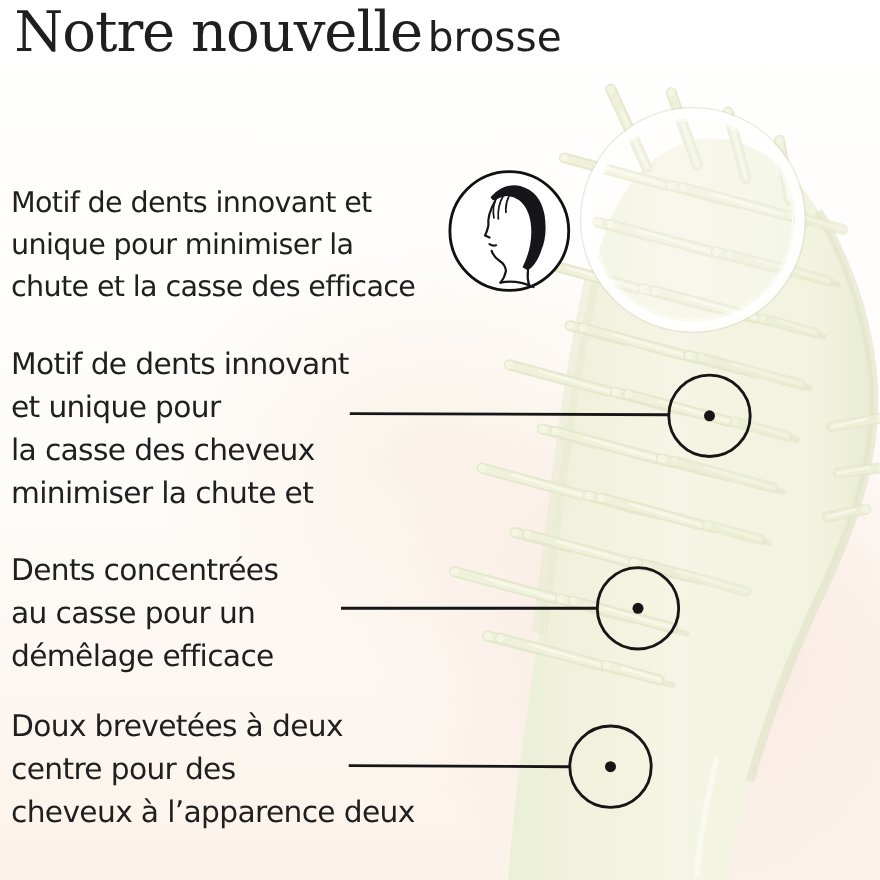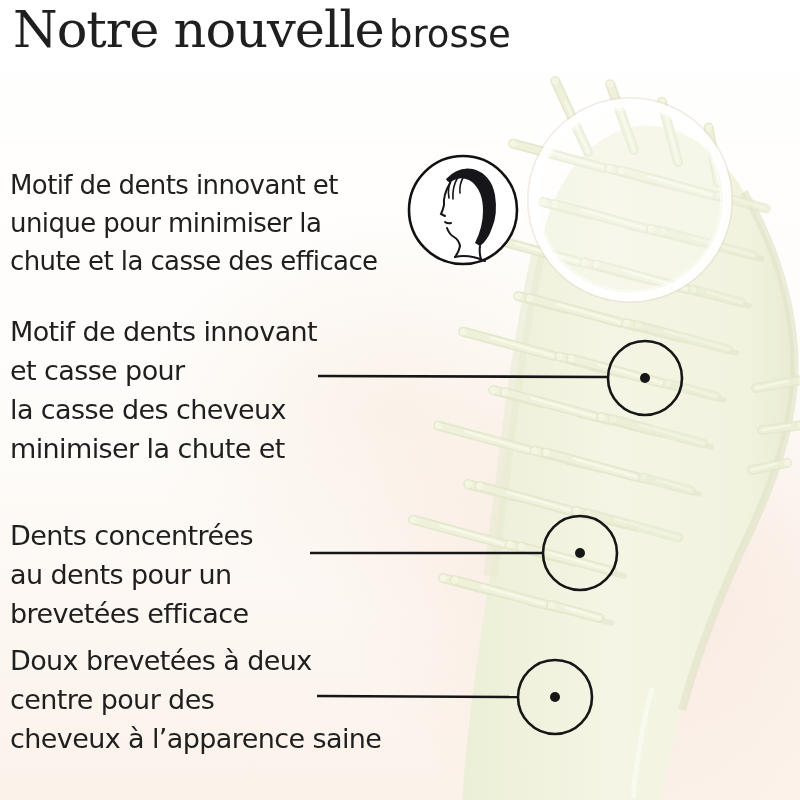--- a/index.html
+++ b/index.html
@@ -12,21 +12,21 @@
       linear-gradient(180deg,#ffffff 0%,#fefcf9 55%,#fbf2ea 100%);
     font-family:"DejaVu Sans","Liberation Sans",sans-serif;
     color:#1f1f1f;
   }
   .brush-svg{position:absolute;left:0;top:0;z-index:1;}
   .title{position:absolute;left:13px;top:0px;z-index:3;line-height:60px;white-space:nowrap;}
   .title .script{font-family:"DejaVu Serif","Liberation Serif",serif;font-weight:400;font-size:51px;letter-spacing:-1px;}
   .title .bold{font-family:"DejaVu Sans","Liberation Sans",sans-serif;font-weight:400;font-size:37px;letter-spacing:0px;}
   .intro{position:absolute;left:10px;top:166px;z-index:3;font-size:26px;line-height:38px;letter-spacing:-0.6px;}
   .feature{position:absolute;left:10px;z-index:3;font-size:27px;line-height:39px;letter-spacing:-0.6px;}
-  .f1{top:312px;} .f2{top:499px;margin-top:17px;} .f3{top:641px;}
+  .f1{top:312px;} .f2{top:499px;} .f3{top:641px;}
   .head-icon{position:absolute;left:406px;top:153px;width:114px;height:114px;z-index:3;}
   .tline{stroke:#161616;stroke-width:2.6;}
   .tcircle{fill:none;stroke:#161616;stroke-width:2.6;}
   .tdot{fill:#161616;}
 </style>
 </head>
 <body>
 
 <div class="stage">
 
@@ -319,30 +319,30 @@
         <path d="M 41 75 Q 43 81 48 84 Q 53 87 54 93"></path>
         <path d="M 54 93 Q 53 99 49 104"></path>
         <path d="M 74 93 Q 73 100 75 106"></path>
         <path d="M 49 104 Q 63 101 79 108"></path>
       </g>
     </svg>
   </div>
 
   <div class="feature f1">
     <div>Motif de dents innovant</div>
-    <div>et casse pour</div>
+    <div>et unique pour</div>
     <div>la casse des cheveux</div>
     <div>minimiser la chute et</div>
   </div>
 
   <div class="feature f2">
     <div>Dents concentrées</div>
-    <div>au dents pour un</div>
-    <div>brevetées efficace</div>
+    <div>au casse pour un</div>
+    <div>démêlage efficace</div>
   </div>
 
   <div class="feature f3">
     <div>Doux brevetées à deux</div>
     <div>centre pour des</div>
-    <div>cheveux à l’apparence saine</div>
+    <div>cheveux à l’apparence deux</div>
   </div>
 
 </div>
 
 </body></html>

